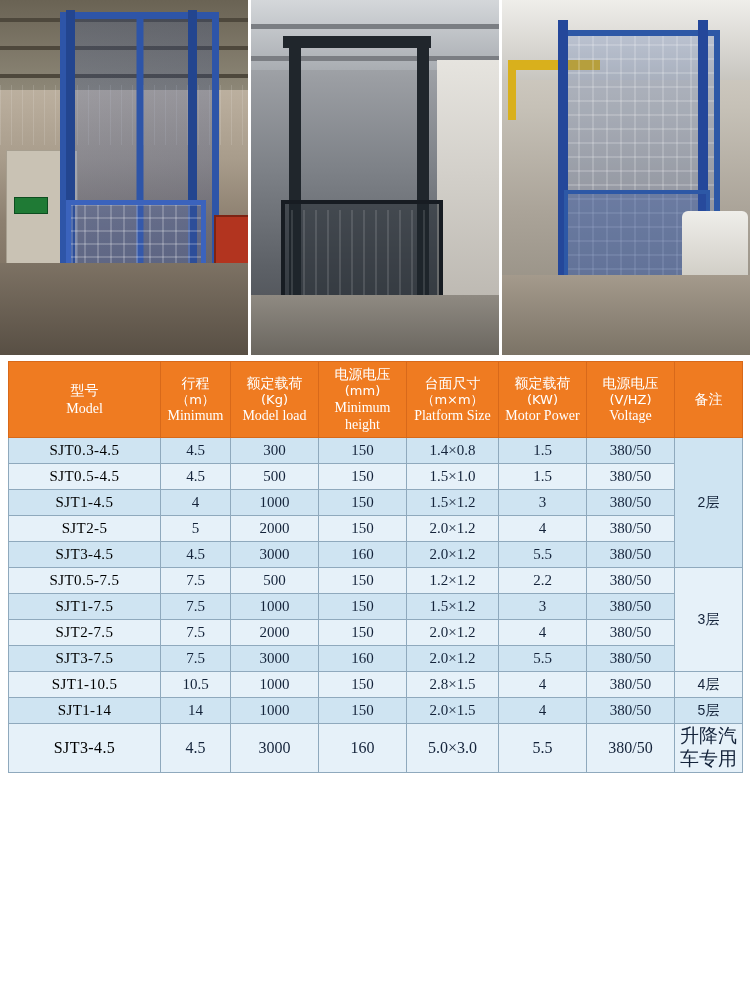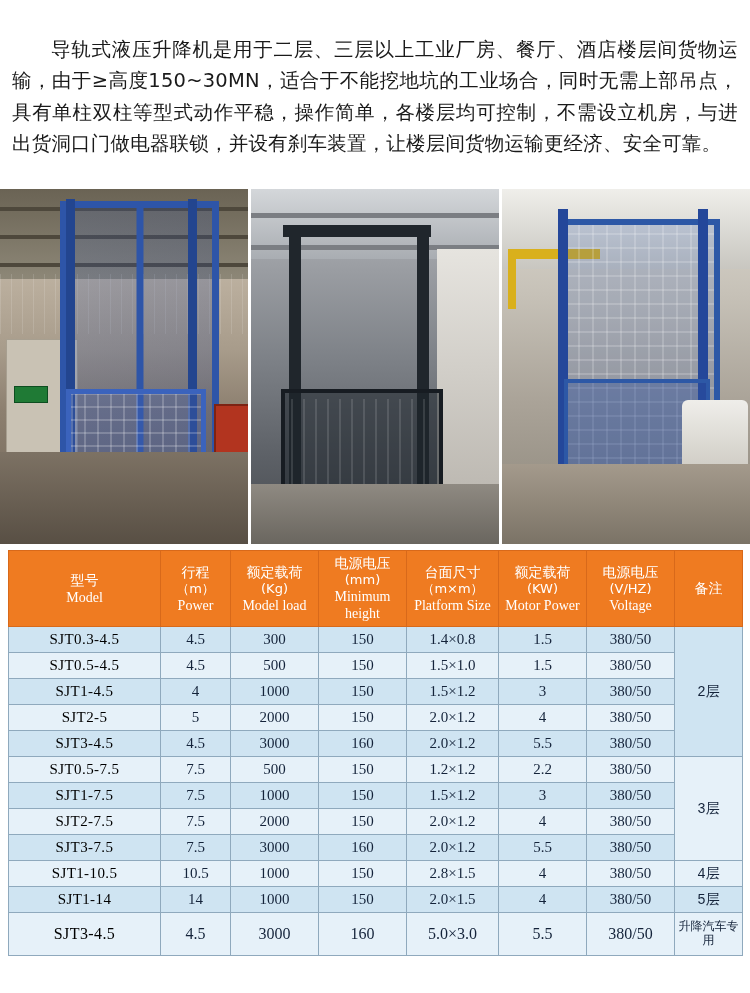--- a/index.html
+++ b/index.html
@@ -206,36 +206,35 @@
     background: #cfe4f2;
     color: #14233a;
   }
   table.spec tbody tr.alt td { background: #e6f1f9; text-align: center; }
   table.spec td.model {
     color: #000000;
     letter-spacing: .4px;
   }
   table.spec td.remark {
     background: #cfe4f2;
-    font-family: Liberation Mono, monospace;
+    font-family: Liberation Sans, sans-serif;
     font-size: 14px;
     color: #14233a;
   }
   table.spec tr.last td {
     height: 40px;
     font-size: 16px;
   }
-  table.spec tr.last td.remark { font-size: 12px; line-height: 1.2; margin-left: 25px; }
+  table.spec tr.last td.remark { font-size: 19px; line-height: 1.2; margin-left: 25px; }
 </style>
 </head>
 <body>
 
 <div class="page">
 
-  <p class="intro">导轨式液压升降机是用于二层、三层以上工业厂房、餐厅、酒店楼层间货物运输，由于≥高度150~30MN，适合于不能挖地坑的工业场合，同时无需上部吊点，具有单柱双柱等型式动作平稳，操作简单，各楼层均可控制，不需设立机房，与进出货洞口门做电器联锁，并设有刹车装置，让楼层间货物运输更经济、安全可靠。</p>
 
   <div class="photos">
     <div class="photo p1">
       <div class="ceiling"></div>
       <div class="ceilbeam" style="top:18px;"></div>
       <div class="ceilbeam" style="top:46px;"></div>
       <div class="ceilbeam" style="top:74px;"></div>
       <div class="mesh"></div>
       <div class="wallpanel"></div>
       <div class="greenbox"></div>
@@ -285,21 +284,21 @@
     </colgroup>
     <thead>
       <tr>
         <th>
           <span class="cn">型号</span>
           <span class="en">Model</span>
         </th>
         <th>
           <span class="cn">行程</span>
           <span class="unit">（m）</span>
-          <span class="en">Power</span>
+          <span class="en">Minimum</span>
         </th>
         <th>
           <span class="cn">额定载荷</span>
           <span class="unit">(Kg)</span>
           <span class="en">Model load</span>
         </th>
         <th>
           <span class="cn">电源电压</span>
           <span class="unit">(mm)</span>
           <span class="en">Minimum height</span>

